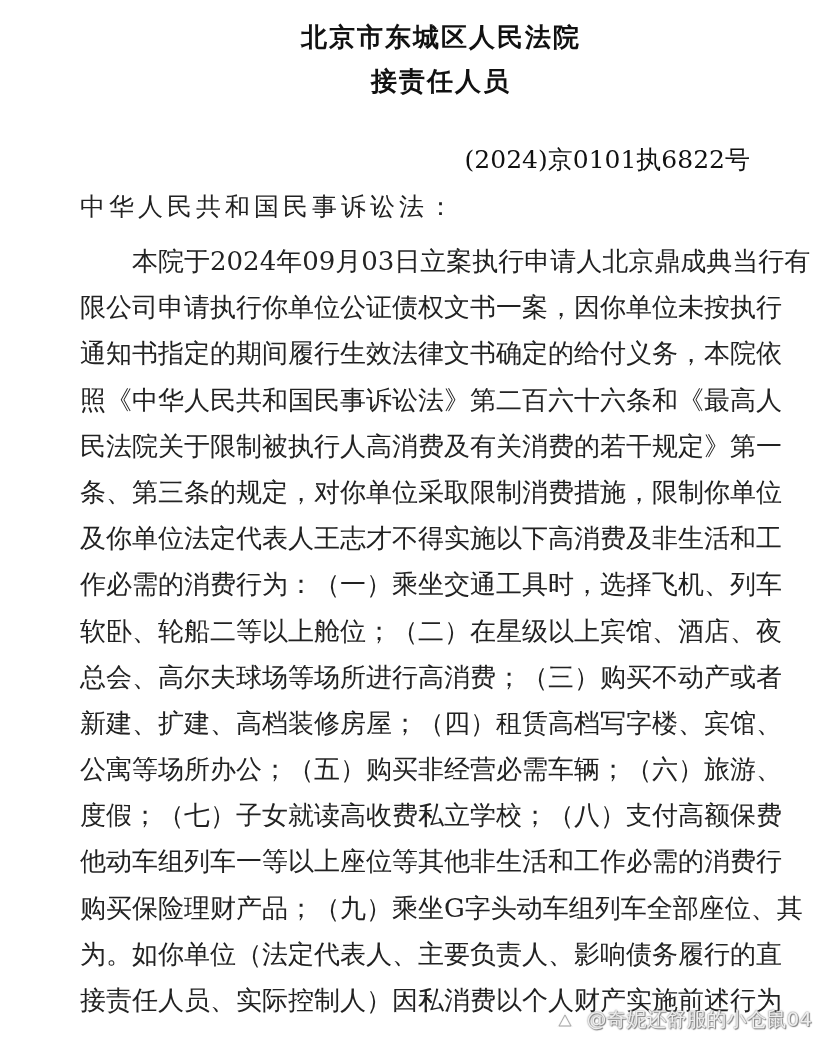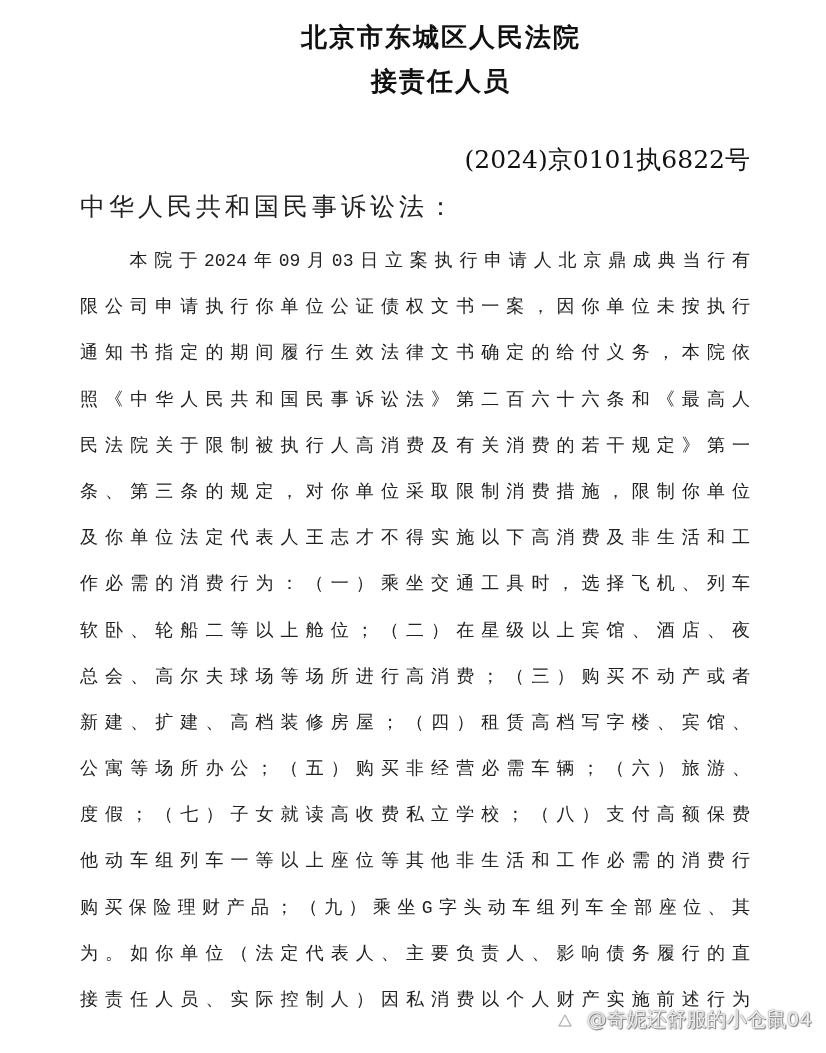--- a/index.html
+++ b/index.html
@@ -19,22 +19,22 @@
   .case-no {
     position: absolute; top: 143px; right: 76px;
     font-size: 25px; color: #111; letter-spacing: 0px;
   }
   .addressee {
     position: absolute; left: 80px; top: 190px;
     font-size: 25px; letter-spacing: 4px; color: #222;
   }
   .body-text { position: absolute; left: 80px; top: 238px; width: 670px; }
   .body-line {
-    height: 46.2px; line-height: 46.2px; font-size: 18px; white-space: nowrap;
-    color: #222; text-align: justify; text-align-last: justify; font-family: Liberation Mono, monospace;
+    height: 46.2px; line-height: 46.2px; font-size: 26px; white-space: nowrap;
+    color: #222; text-align: justify; text-align-last: justify;
   }
   .watermark {
     position: absolute; right: 14px; top: 1006px;
     font-family: "DejaVu Sans", "Liberation Sans", sans-serif;
     font-size: 20px; color: rgba(255,255,255,0.85);
     text-shadow: 0 0 1px #888, 0 0 2px #999, 1px 1px 1px #777;
     display: flex; align-items: center; gap: 13px;
   }
   .watermark .wm-icon {
     width: 18px; height: 18px; display: inline-block; position: relative;

